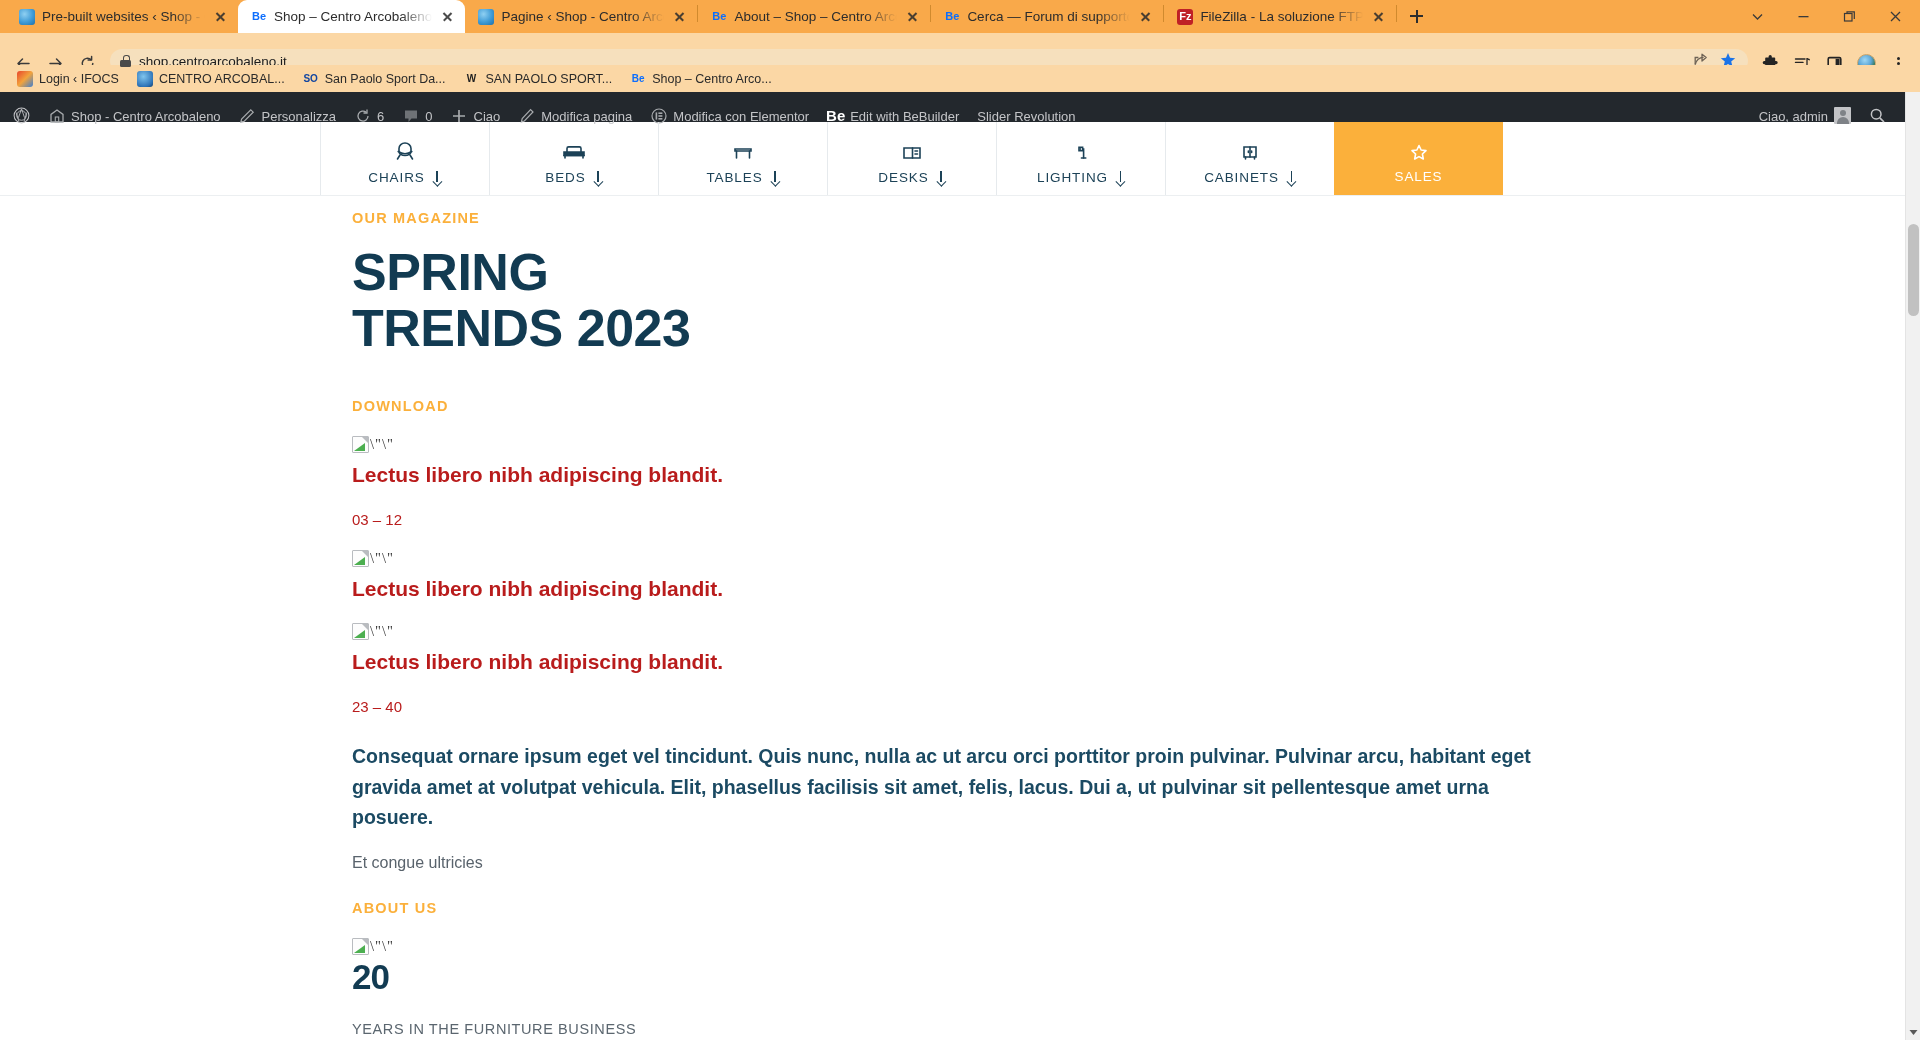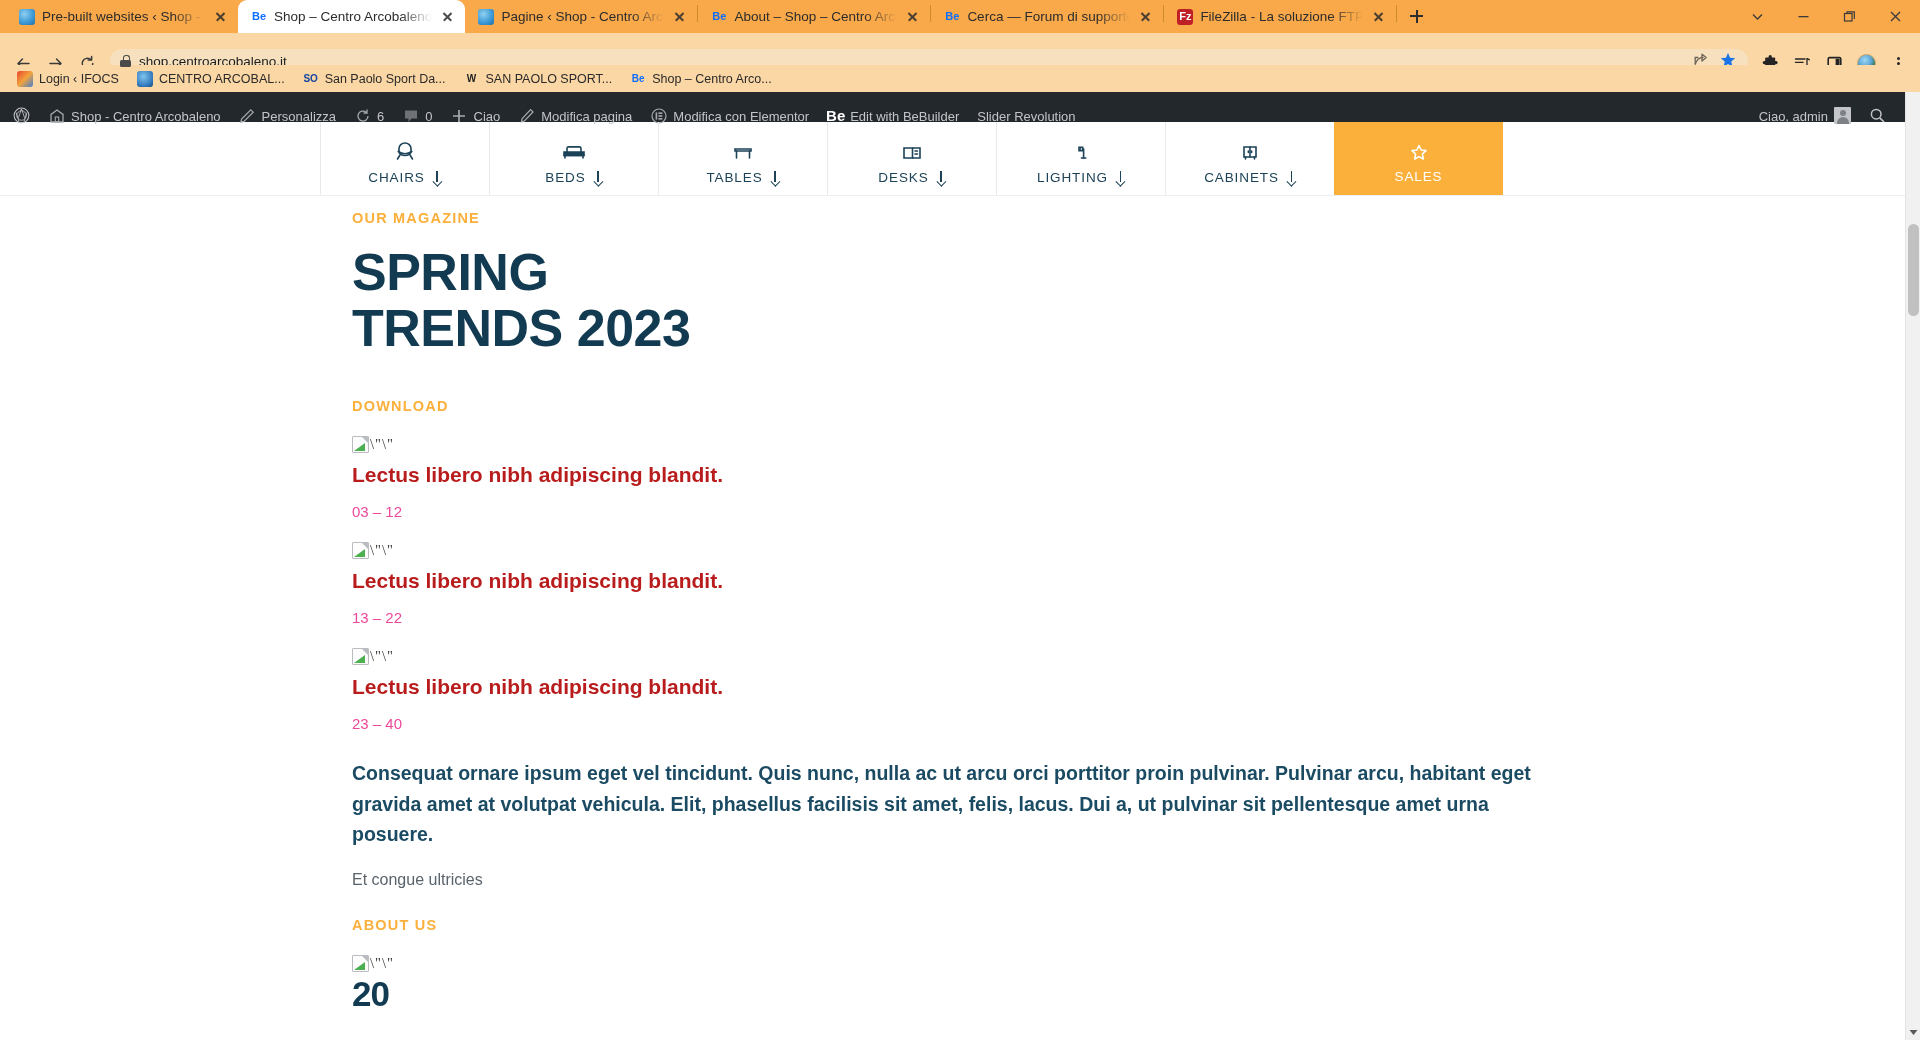--- a/index.html
+++ b/index.html
@@ -171,21 +171,21 @@
               border:1px solid #b9bcc0; background:#fdfdfd; border-radius:1px;
               overflow:hidden; }
   .bi-glyph::before { content:""; position:absolute; right:0; top:0;
                       border-width:0 6px 6px 0; border-style:solid;
                       border-color:transparent #b9bcc0 transparent transparent; }
   .bi-glyph::after { content:""; position:absolute; left:1px; bottom:1px;
                      width:0; height:0; border-style:solid;
                      border-width:0 0 8px 11px; border-color:transparent transparent #4caf50 transparent; }
   .bi-alt { color:#3a3a3a; letter-spacing:1px; }
   .itemtitle { font-size:21px; font-weight:bold; color:#b91c1c; margin-top:10px; }
-  .itemmeta { font-size:15px; color:#ec4899; margin-top:16px; }
+  .itemmeta { font-size:15px; color:#b91c1c; margin-top:24px; }
   p.body {
     font-size:19.5px; line-height:1.55; color:#1b4a63; font-weight:600;
     max-width:1180px; margin-top:26px;
   }
   .smalltext { font-size:16px; color:#59636c; margin-top:22px; }
   .bignum { font-size:35px; font-weight:bold; color:#123b52; margin-top:2px;
             letter-spacing:-1px; }
   .caption { font-size:14.5px; color:#5b666f; letter-spacing:.6px; margin-top:24px; }
 
   
@@ -589,21 +589,20 @@
           <span class="bi-alt">\"\"</span>
         </div>
         <div class="itemtitle">Lectus libero nibh adipiscing blandit.</div>
         <div class="itemmeta">03 – 12</div>
 
         <div class="brokenimg">
           <span class="bi-glyph"></span>
           <span class="bi-alt">\"\"</span>
         </div>
         <div class="itemtitle">Lectus libero nibh adipiscing blandit.</div>
-        <div class="itemmeta">13 – 22</div>
 
         <div class="brokenimg">
           <span class="bi-glyph"></span>
           <span class="bi-alt">\"\"</span>
         </div>
         <div class="itemtitle">Lectus libero nibh adipiscing blandit.</div>
         <div class="itemmeta">23 – 40</div>
 
         <p class="body">Consequat ornare ipsum eget vel tincidunt. Quis nunc, nulla ac ut arcu orci porttitor proin pulvinar. Pulvinar arcu, habitant eget gravida amet at volutpat vehicula. Elit, phasellus facilisis sit amet, felis, lacus. Dui a, ut pulvinar sit pellentesque amet urna posuere.</p>
 

